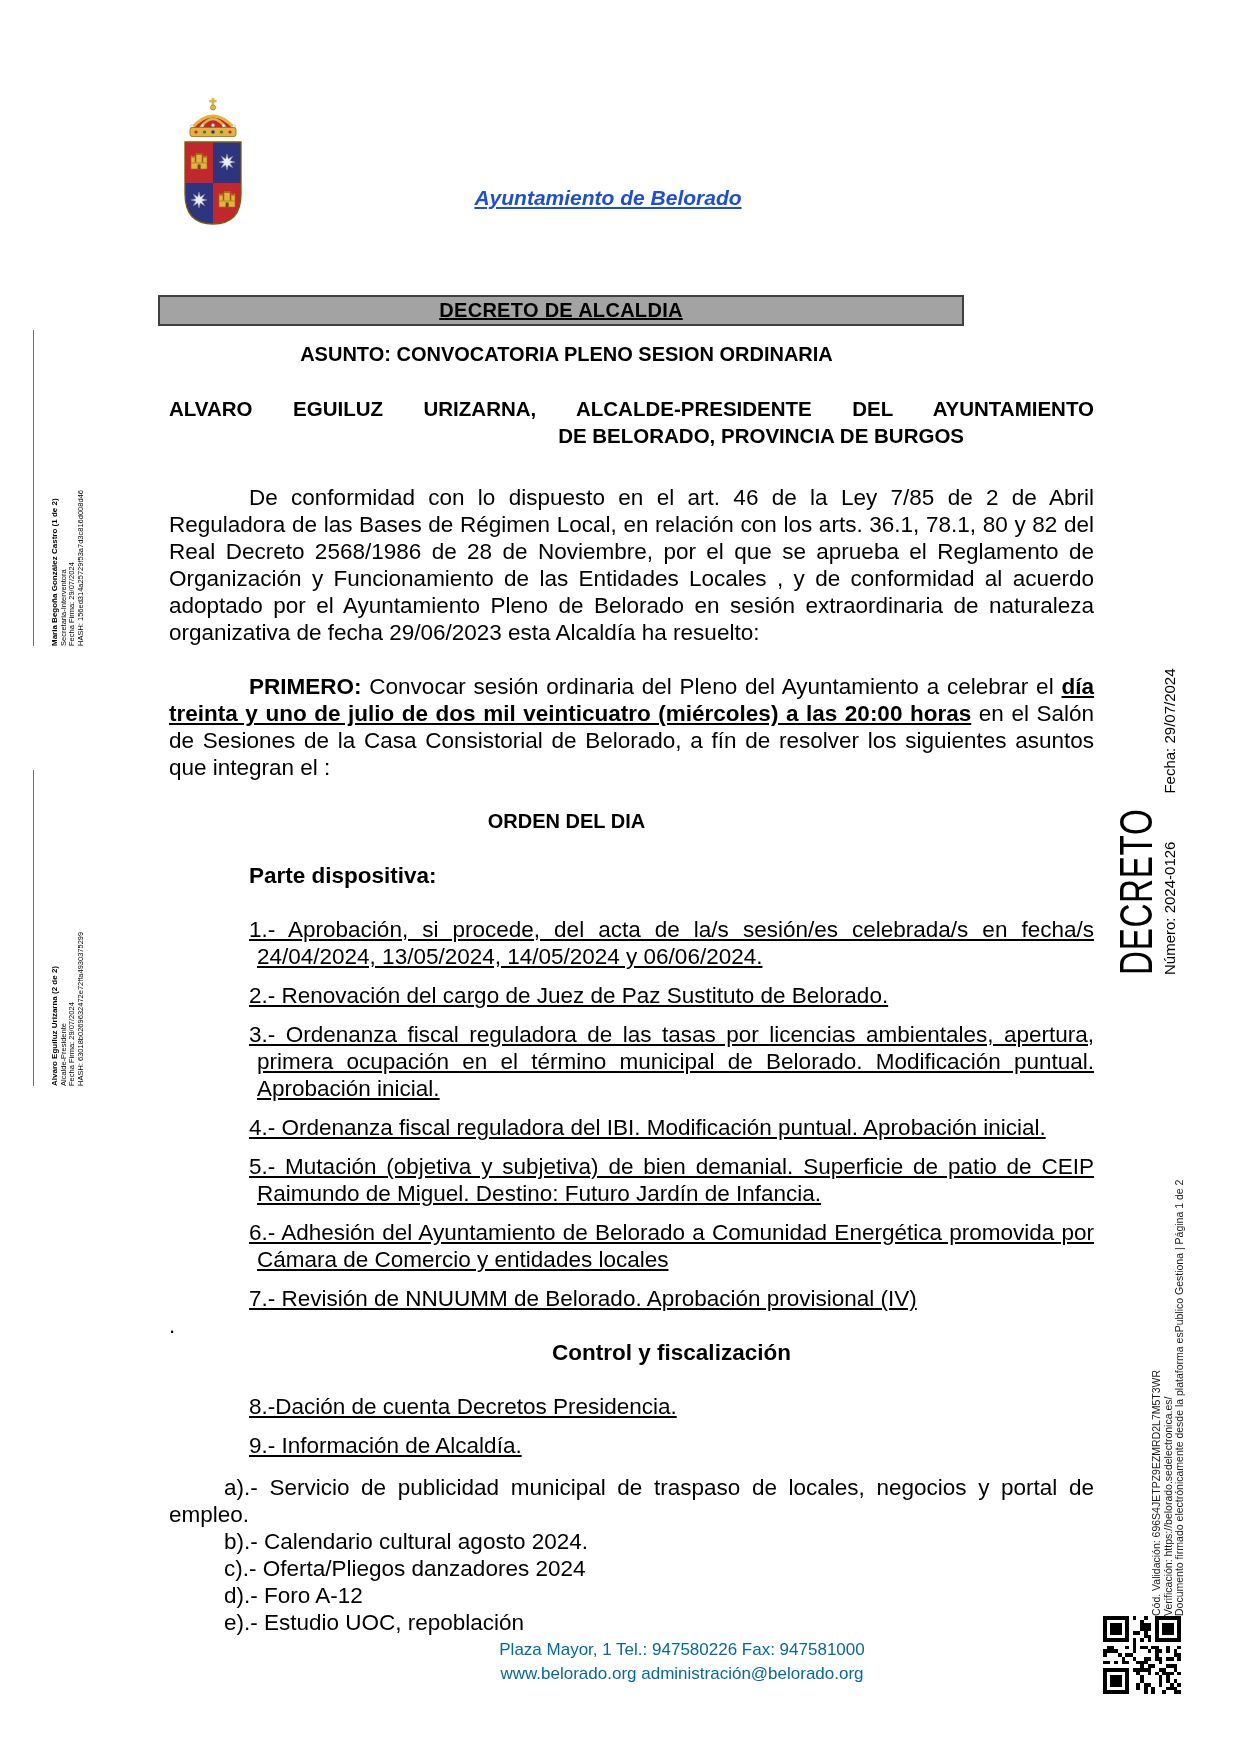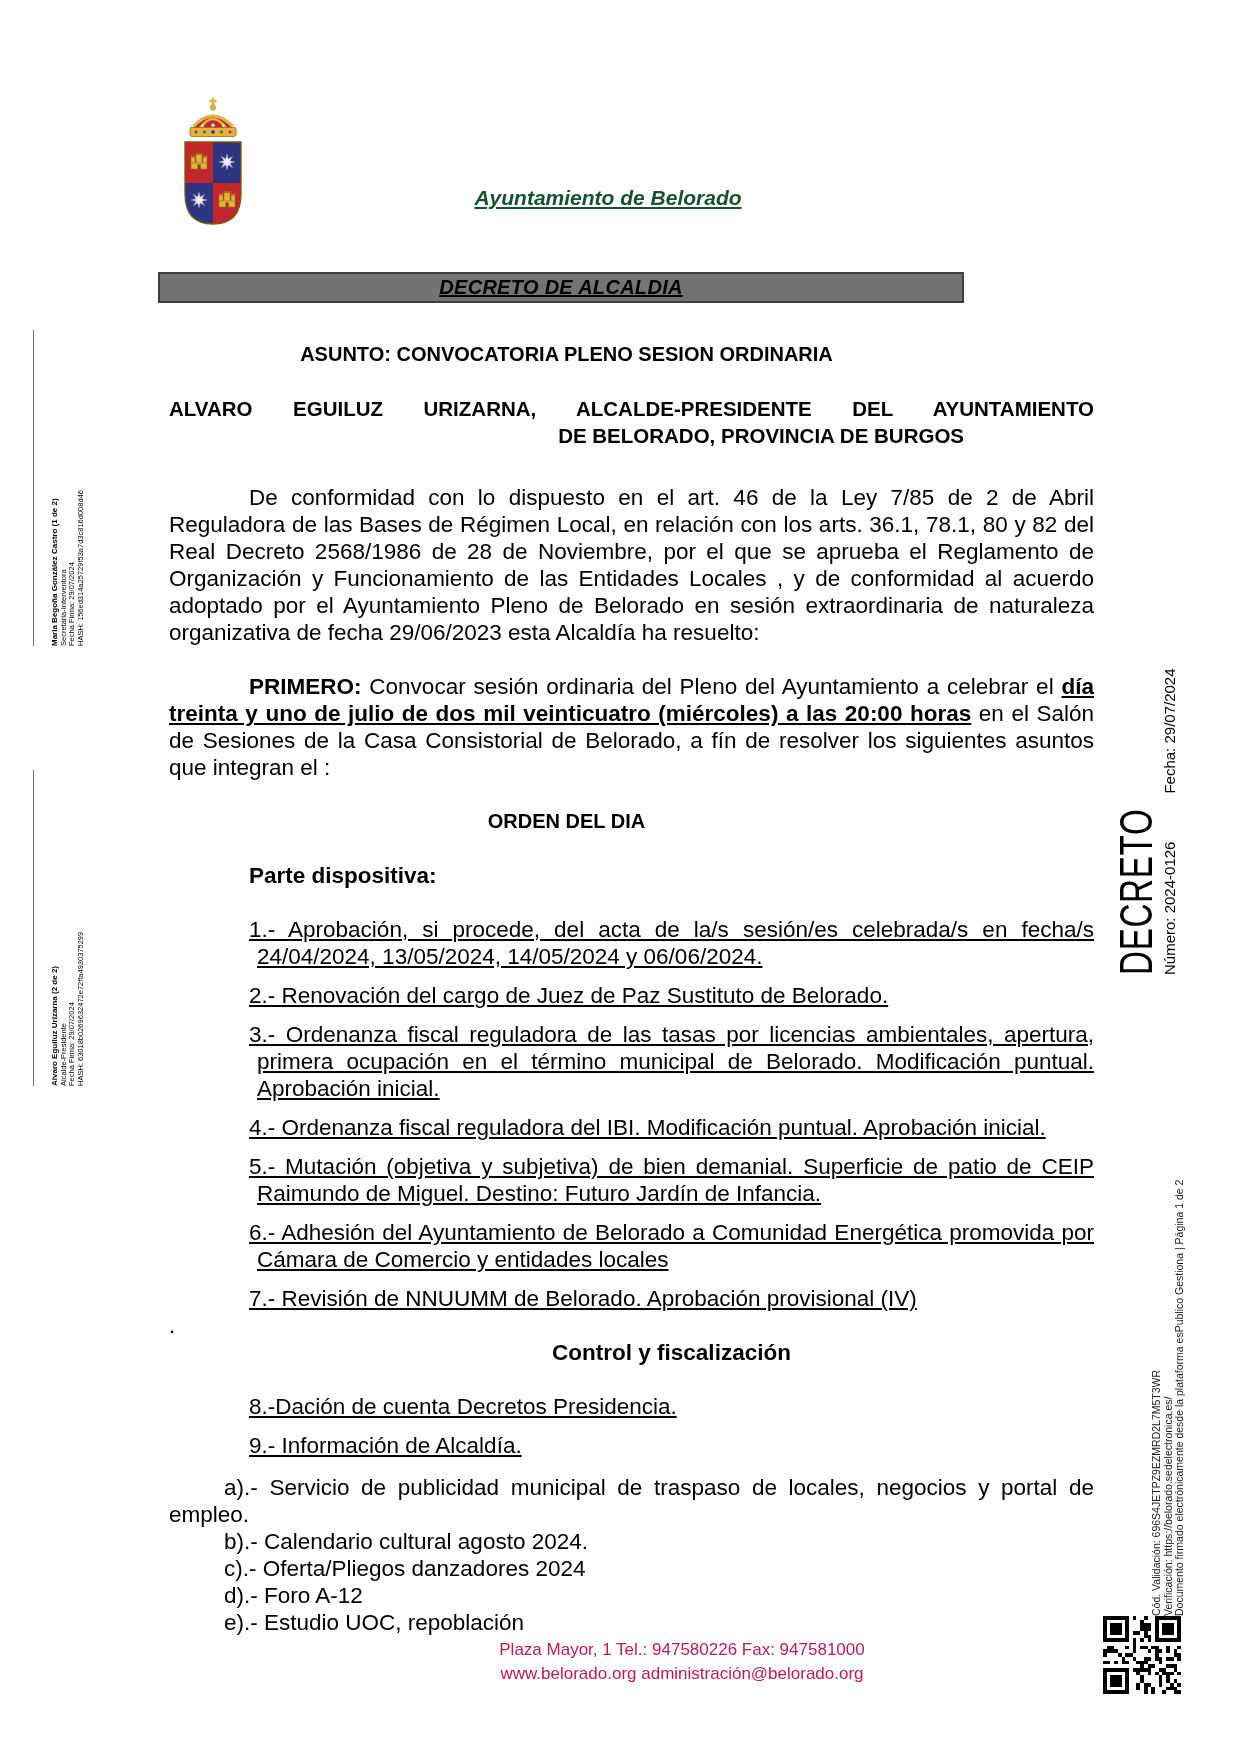--- a/index.html
+++ b/index.html
@@ -2,26 +2,26 @@
 <html><head>
 <meta charset="utf-8">
 <style>
   html,body{margin:0;padding:0;background:#ffffff;}
   .page{position:relative;width:1241px;height:1754px;background:#ffffff;overflow:hidden;
         font-family:"Liberation Sans","DejaVu Sans",sans-serif;color:#000;}
 
   
   .logo{position:absolute;left:182px;top:98px;width:62px;height:128px;}
   .muni-title{position:absolute;left:160px;top:186px;width:896px;text-align:center;
-      font-size:21px;font-weight:bold;font-style:italic;color:#14532d;
+      font-size:21px;font-weight:bold;font-style:italic;color:#1d4ed8;
       text-decoration:underline;}
 
-  .title-bar{position:absolute;left:158px;top:272px;width:806px;height:31px;
-      background:#737373;border:2px solid #3f3f3f;box-sizing:border-box;
-      display:flex;align-items:center;justify-content:center;font-style:italic;}
+  .title-bar{position:absolute;left:158px;top:295px;width:806px;height:31px;
+      background:#a3a3a3;border:2px solid #3f3f3f;box-sizing:border-box;
+      display:flex;align-items:center;justify-content:center;}
   .title-bar span{font-size:20px;font-weight:bold;text-decoration:underline;letter-spacing:.3px;}
 
   
   .content{position:absolute;left:169px;top:341px;width:925px;font-size:22.5px;line-height:27px;}
   .content p{margin:0;}
   .subject{font-size:20px;font-weight:bold;text-align:center;margin-right:130px !important;}
   .authority{margin-top:27px;font-weight:bold;font-size:20.5px;}
   .auth1{text-align:justify;text-align-last:justify;}
   .auth2{text-align:right;margin-right:130px !important;}
   .body-par{margin-top:35px !important;text-align:justify;text-indent:80px;}
@@ -33,21 +33,21 @@
   .parte{margin-top:27px !important;margin-left:80px !important;font-weight:bold;}
   .items{margin-top:27px;}
   .items p{margin:12px 0 0 88px;text-indent:-8px;text-align:justify;text-decoration:underline;}
   .stray{margin:0;}
   .control{margin-left:80px !important;font-weight:bold;text-align:center;}
   .letters{margin-top:15px;}
   .letters p{margin:0;text-indent:55px;text-align:justify;}
 
   
   .footer{position:absolute;left:282px;top:1638px;width:800px;text-align:center;
-      font-size:17px;line-height:24px;color:#be185d;}
+      font-size:17px;line-height:24px;color:#0369a1;}
   .footer p{margin:0;}
 
   
   .rot{position:absolute;transform-origin:0 0;transform:rotate(-90deg) translateX(-100%);}
   .sig{width:316px;height:58px;border-top:1px solid #6e6e6e;padding-top:17px;box-sizing:border-box;}
   .sig-name{font-size:8px;font-weight:bold;line-height:8.5px;white-space:nowrap;}
   .sig-line{font-size:7.5px;line-height:8.5px;white-space:nowrap;}
 
   .decree{width:420px;height:78px;}
   .decree-title{font-size:46px;line-height:46px;letter-spacing:1px;white-space:nowrap;

